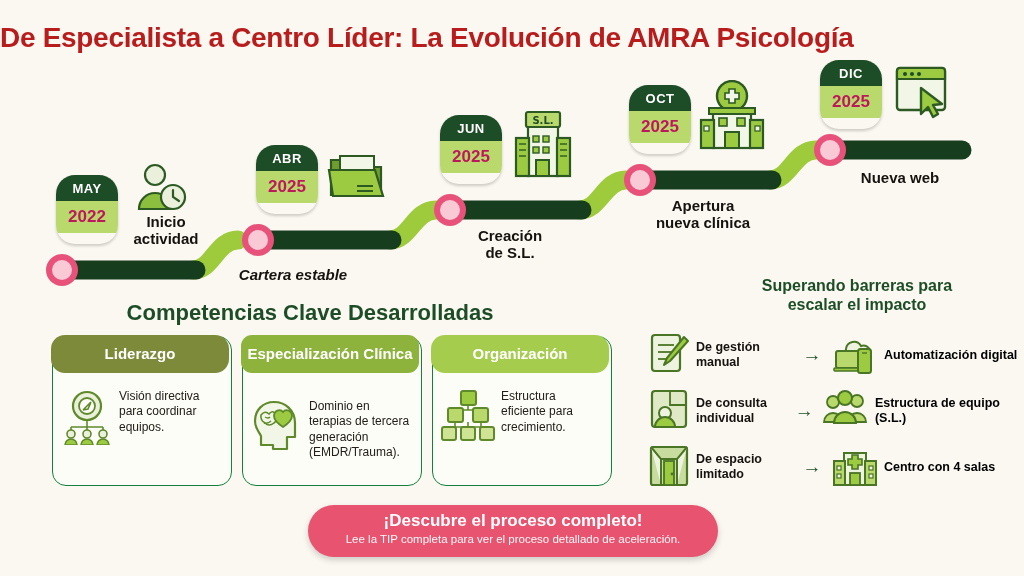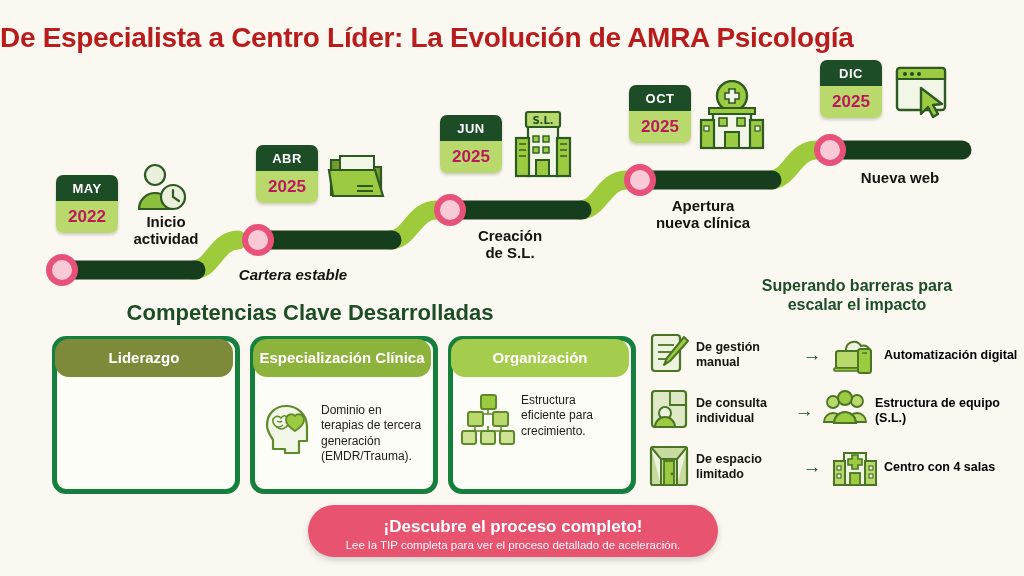--- a/index.html
+++ b/index.html
@@ -16,21 +16,21 @@
     position:absolute;left:0;top:22px;width:1024px;text-align:left;
     font-size:28px;font-weight:bold;color:#b91c1c;letter-spacing:-.3px;
   }
 
   
   .timeline{position:absolute;left:0;top:62px;width:1024px;height:225px;}
   .tl-svg{position:absolute;left:0;top:0;}
 
   .step{position:absolute;}
   .badge{
-    position:absolute;width:62px;height:58px;border-radius:7px;overflow:hidden;
+    position:absolute;width:62px;height:69px;border-radius:19px;overflow:hidden;
     box-shadow:0 2px 3px rgba(0,0,0,.18);
   }
   .badge .mon{
     height:26px;background:#1d4d26;color:#fff;font-size:13px;font-weight:bold;
     display:flex;align-items:center;justify-content:center;letter-spacing:.5px;
   }
   .badge .yr{
     height:32px;background:#b9d96c;color:#be185d;font-size:17px;font-weight:bold;
     display:flex;align-items:center;justify-content:center;
   }
@@ -47,21 +47,21 @@
   }
   .h-right{
     position:absolute;left:672px;top:276px;width:370px;text-align:center;
     font-size:16px;font-weight:bold;color:#1d4d26;line-height:1.2;
   }
 
   
   .cards{position:absolute;left:52px;top:336px;display:flex;gap:10px;}
   .card{
     width:178px;height:148px;border-radius:14px;background:#fdfdf8;
-    border:5px solid #15803d;position:relative;text-decoration:underline;
+    border:1px solid #15803d;position:relative;text-decoration:underline;
   }
   .card-hd{
     position:absolute;left:-2px;top:-2px;width:178px;min-height:38px;
     border-radius:14px;color:#fff;font-size:15px;font-weight:bold;
     display:flex;align-items:center;justify-content:center;text-align:center;
     line-height:1.12;padding:5px 6px;box-sizing:border-box;
   }
   .card-bd{
     position:absolute;left:8px;top:52px;right:8px;display:flex;gap:6px;align-items:flex-start;
   }
@@ -73,21 +73,21 @@
   .bfrom{font-size:12.5px;font-weight:bold;color:#15120f;line-height:1.2;width:96px;margin-left:6px;}
   .arrow{font-size:19px;color:#1d4d26;width:40px;text-align:center;font-weight:bold;}
   .bto{font-size:12.5px;font-weight:bold;color:#000000;line-height:1.2;margin-left:6px;}
 
   
   .cta{
     position:absolute;left:308px;top:505px;width:410px;height:52px;border-radius:26px;
     background:#e8536f;color:#fff;text-align:center;
     box-shadow:0 3px 6px rgba(0,0,0,.18);
   }
-  .cta-t{font-size:17px;font-weight:bold;padding-top:12px;}
+  .cta-t{font-size:17px;font-weight:bold;padding-top:6px;}
   .cta-s{font-size:11.5px;padding-top:2px;opacity:.97;}
 </style>
 </head>
 <body>
 
 <div class="stage">
 
   <div class="title">De Especialista a Centro Líder: La Evolución de AMRA Psicología</div>
 
   <div class="timeline">
@@ -213,24 +213,41 @@
       <div class="lbl" style="left:820px;top:108px;width:160px;">Nueva web</div>
     </div>
   </div>
 
   <div class="h-left">Competencias Clave Desarrolladas</div>
 
   <div class="cards">
 
     <div class="card">
       <div class="card-hd" style="background:#7d8a3a;">Liderazgo</div>
+      <div class="card-bd">
+        <span>
+          <svg width="52" height="56" viewBox="0 0 52 56">
+            <circle cx="26" cy="17" r="14" fill="#eaf0dc" stroke="#5f8a2a" stroke-width="2.2"></circle>
+            <circle cx="26" cy="17" r="8" fill="#fdfdf8" stroke="#5f8a2a" stroke-width="1.8"></circle>
+            <path d="M22,21 L30,13 M30,13 L27,20 L22,21" stroke="#5f8a2a" stroke-width="1.6" fill="none"></path>
+            <path d="M26,31 L26,38 M10,38 L42,38 M10,38 L10,43 M26,38 L26,43 M42,38 L42,43" stroke="#5f8a2a" stroke-width="1.6" fill="none"></path>
+            <circle cx="10" cy="45" r="4" fill="#eaf0dc" stroke="#5f8a2a" stroke-width="1.6"></circle>
+            <path d="M4,56 a6,6 0 0 1 12,0 z" fill="#9ccb42" stroke="#5f8a2a" stroke-width="1.6"></path>
+            <circle cx="26" cy="45" r="4" fill="#eaf0dc" stroke="#5f8a2a" stroke-width="1.6"></circle>
+            <path d="M20,56 a6,6 0 0 1 12,0 z" fill="#9ccb42" stroke="#5f8a2a" stroke-width="1.6"></path>
+            <circle cx="42" cy="45" r="4" fill="#eaf0dc" stroke="#5f8a2a" stroke-width="1.6"></circle>
+            <path d="M36,56 a6,6 0 0 1 12,0 z" fill="#9ccb42" stroke="#5f8a2a" stroke-width="1.6"></path>
+          </svg>
+        </span>
+        <span class="card-tx">Visión directiva para coordinar equipos.</span>
+      </div>
     </div>
 
     <div class="card">
-      <div class="card-hd" style="background:#8db33d;">Especialización Clínica</div>
+      <div class="card-hd" style="background:#8db33d;border-radius:11px;">Especialización Clínica</div>
       <div class="card-bd" style="top:62px;">
         <span>
           <svg width="52" height="52" viewBox="0 0 52 52">
             <path d="M44,24 C44,11 34,3 23,3 C12,3 4,11 4,22 C4,29 8,33 10,37 L10,46 L22,46 L22,50 L36,50 L36,38 L44,38 z" fill="#f2f6e6" stroke="#5f8a2a" stroke-width="2.2" stroke-linejoin="round"></path>
             <path d="M10,16 q4,-5 8,-1 q4,-5 7,1 q2,5 -2,8 q-5,4 -9,0 q-5,-3 -4,-8 z" fill="none" stroke="#5f8a2a" stroke-width="1.6"></path>
             <path d="M14,18 q3,2 5,0 M13,24 q4,1 7,-2" stroke="#5f8a2a" stroke-width="1.3" fill="none"></path>
             <path d="M32,13 c3,-4 9,-1 9,4 c0,5 -9,11 -9,11 c0,0 -9,-6 -9,-11 c0,-5 6,-8 9,-4 z" fill="#9ccb42" stroke="#5f8a2a" stroke-width="1.8"></path>
           </svg>
         </span>
         <span class="card-tx">Dominio en terapias de tercera generación (EMDR/Trauma).</span>

